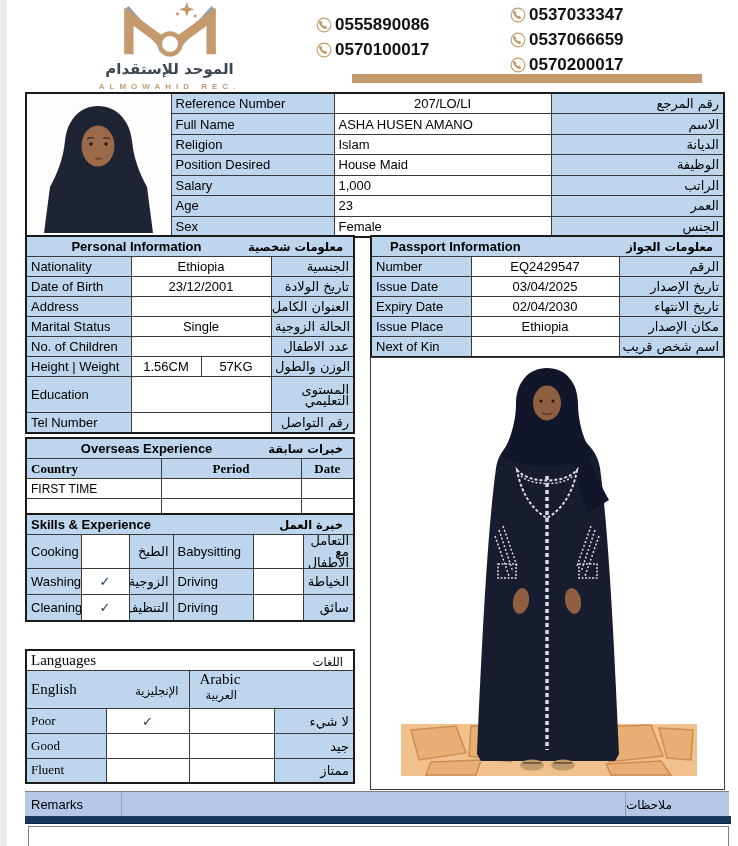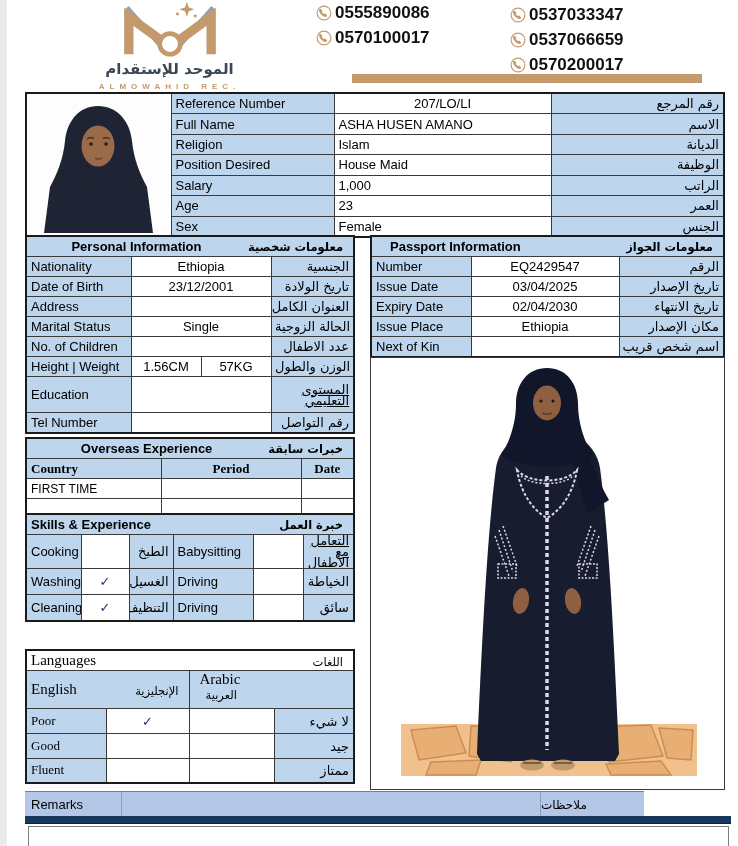--- a/index.html
+++ b/index.html
@@ -23,26 +23,26 @@
   table.doc{border:2px solid #1a1a1a;}
   table.doc td{border:1px solid #3a3a3a;font-size:13px;padding:0 4px;overflow:hidden;
                height:19px;white-space:nowrap;}
   .blue{background:#bdd6ee;}
   .c{text-align:center;}
   .ar{font-family:"DejaVu Sans",sans-serif;font-size:11.5px;text-align:right;direction:rtl;padding:0 6px;}
   .b{font-weight:bold;}
   .serif{font-family:"Liberation Serif",serif;font-size:15px;}
   .flx{display:flex;align-items:flex-end;justify-content:space-between;}
   .flx .mid{flex:1;text-align:center;}
-  .wrap2{white-space:normal !important;line-height:11px;font-size:10.5px;text-decoration:underline;}
+  .wrap2{white-space:normal !important;line-height:11px;font-size:10.5px;}
   .chk{color:#1f3864;font-size:17px;font-weight:bold;text-align:center;font-family:"DejaVu Sans",sans-serif;}
   .photo-cell{padding:0 !important;background:#fff;}
 
   
-  .remarks-bar{left:25px;top:791px;width:619px;height:25px;background:#b4c7e7;
+  .remarks-bar{left:25px;top:791px;width:704px;height:25px;background:#b4c7e7;
                display:flex;align-items:flex-end;border-top:1px solid #7f7f7f;border-bottom:1px solid #7f7f7f;}
   .remarks-bar .lab{width:90px;padding-left:6px;font-size:13px;border-right:1px solid #8e9db8;height:100%;
                     display:flex;align-items:center;}
   .remarks-bar .mid{flex:1;height:100%;}
   .remarks-bar .arl{width:95px;height:100%;display:flex;align-items:center;justify-content:flex-end;
                     padding-right:8px;border-left:1px solid #8e9db8;
                     font-family:"DejaVu Sans",sans-serif;font-size:12px;direction:rtl;}
   .navy-bar{left:25px;top:816px;width:706px;height:7px;background:#17375d;border-bottom:1px solid #0d213a;}
   .bottom-box{left:28px;top:826px;width:699px;height:26px;border:1px solid #7f7f7f;background:#fff;}
 
@@ -61,21 +61,21 @@
       <path d="M16,58 L16,18 L60,50 L104,18 L104,58" stroke="#c49a6c" stroke-width="10" fill="none"></path>
       <circle cx="60" cy="47" r="11" stroke="#c49a6c" stroke-width="5" fill="#fff"></circle>
       <path d="M78,2 L80,8 L86,10 L80,12 L78,18 L76,12 L70,10 L76,8 Z" fill="#c49a6c"></path>
       <circle cx="68" cy="15" r="1.6" fill="#c49a6c"></circle>
       <circle cx="87" cy="17" r="1.6" fill="#c49a6c"></circle>
     </svg>
     <div class="logo-ar">الموحد للإستقدام</div>
     <div class="logo-latin">ALMOWAHID REC.</div>
   </div>
 
-  <div class="abs phones" style="left:316px;top:0;">
+  <div class="abs phones" style="left:316px;top:12px;">
     <div class="phone-row">
       <svg width="16" height="16" viewBox="0 0 20 20">
           <circle cx="10" cy="10" r="8.6" fill="none" stroke="#c49a6c" stroke-width="1.4"></circle>
           <path d="M13.6 12.7l-1.7-1.7a.9.9 0 0 0-1.3 0l-.5.5a8.6 8.6 0 0 1-2.9-2.9l.5-.5a.9.9 0 0 0 0-1.3L6 5.1a.9.9 0 0 0-1.3 0l-.7.7c-.4.4-.5 1-.3 1.5a11.8 11.8 0 0 0 7.7 7.7c.5.2 1.1.1 1.5-.3l.7-.7a.9.9 0 0 0 0-1.3z" fill="#c49a6c"></path>
         </svg>
       <span class="phone-num">0555890086</span>
     </div>
     <div class="phone-row">
       <svg width="16" height="16" viewBox="0 0 20 20">
           <circle cx="10" cy="10" r="8.6" fill="none" stroke="#c49a6c" stroke-width="1.4"></circle>
@@ -333,21 +333,21 @@
       <td class="blue">Cooking</td>
       <td class="chk"></td>
       <td class="blue ar">الطبخ</td>
       <td class="blue">Babysitting</td>
       <td class="chk"></td>
       <td class="blue ar wrap2">التعامل مع الأطفال</td>
     </tr>
     <tr style="height:26px;">
       <td class="blue">Washing</td>
       <td class="chk">✓</td>
-      <td class="blue ar">الغسيل</td>
+      <td class="blue ar">الزوجية</td>
       <td class="blue">Driving</td>
       <td class="chk"></td>
       <td class="blue ar">الخياطة</td>
     </tr>
     <tr style="height:26px;">
       <td class="blue">Cleaning</td>
       <td class="chk">✓</td>
       <td class="blue ar">التنظيف</td>
       <td class="blue">Driving</td>
       <td class="chk"></td>

